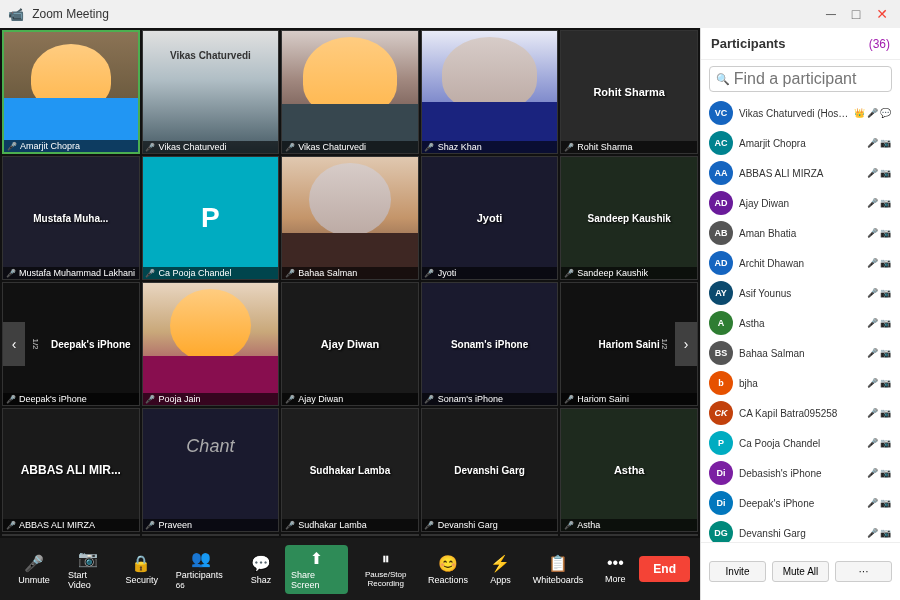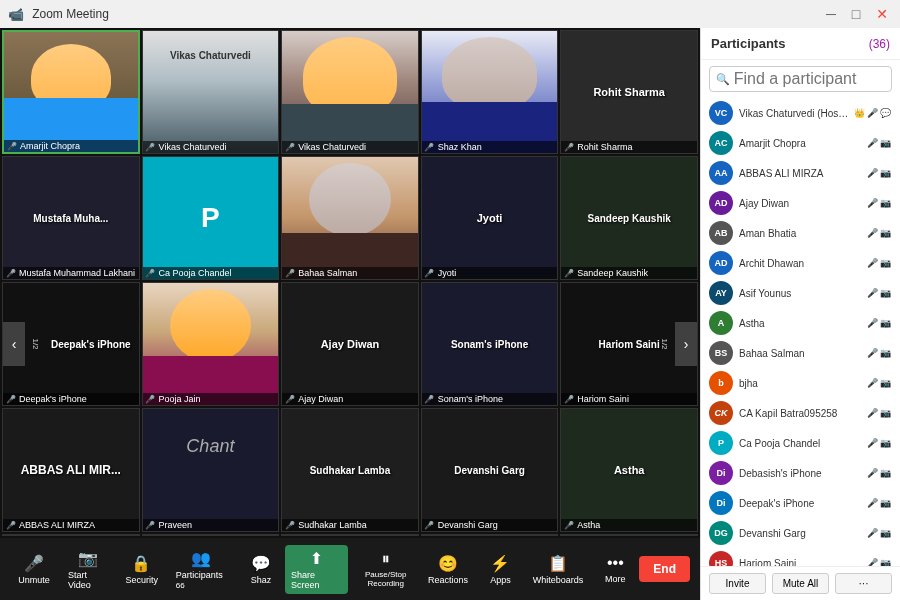--- a/index.html
+++ b/index.html
@@ -221,21 +221,21 @@
       justify-content: center;
       font-size: 9px;
       font-weight: bold;
       color: #fff;
       flex-shrink: 0;
     }
     .p-name { font-size: 10px; color: #333; flex: 1; overflow: hidden; text-overflow: ellipsis; white-space: nowrap; }
     .p-icons { display: flex; gap: 2px; align-items: center; }
     .p-icons span { font-size: 9px; color: #999; }
     .panel-footer {
-      padding: 6px 8px;
+      padding: 18px 8px;
       display: flex;
       gap: 6px;
       border-top: 1px solid #eee;
     }
     .footer-btn {
       flex: 1;
       padding: 4px;
       font-size: 10px;
       border: 1px solid #ccc;
       border-radius: 3px;

